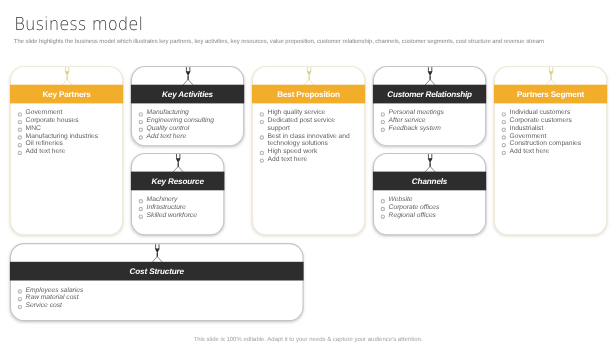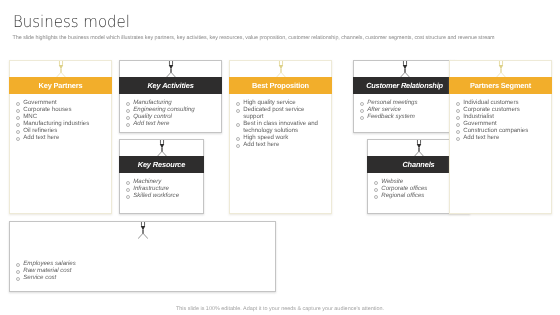--- a/index.html
+++ b/index.html
@@ -6,21 +6,21 @@
   html,body { width:560px; height:315px; }
   body { font-family:"Liberation Sans", sans-serif; background:#ffffff; position:relative; overflow:hidden; -webkit-font-smoothing:antialiased; text-rendering:geometricPrecision; }
 
   #title { position:absolute; left:12.8px; top:12.0px; font-size:16.3px; color:#3a3a3a; font-weight:300;
            font-family:"DejaVu Sans", sans-serif; transform:scaleX(0.92); transform-origin:left top; white-space:nowrap; }
   #subtitle { position:absolute; left:12.6px; top:35.2px; font-size:5.4px; letter-spacing:-0.05px; color:#888888; white-space:nowrap; }
   #footer { position:absolute; left:0; right:0; top:306px; text-align:center; font-size:5.45px; color:#a3a3a3; }
 
   .canvas { position:absolute; left:0; top:55px; width:560px; height:245px; }
 
-  .card { position:absolute; background:#ffffff; border-radius:0; }
+  .card { position:absolute; background:#ffffff; border-radius:13px; }
   .card.orange { border:1px solid #eeead7; box-shadow:0 1px 2px rgba(185,180,155,.3); }
   .card.dark   { border:1px solid #c4c4c4; box-shadow:0 1px 2px rgba(135,135,135,.3);font-style:italic; }
 
   .hdr { position:absolute; left:-1px; right:-1px; top:16.3px; height:16.3px; line-height:17.3px;
          text-align:center; color:#ffffff; font-weight:bold; font-size:7.4px; letter-spacing:-0.14px; white-space:nowrap; }
   .hdr.tight { letter-spacing:-0.2px; }
   .orange > .hdr { background:#f2ae2b; }
   .dark   > .hdr { background:#2e2d2d; }
 
   ul { list-style:none; position:absolute; left:5.4px; right:7px; top:37.8px; }
@@ -103,37 +103,37 @@
         </svg></span>
     <div class="hdr">Best Proposition</div>
     <ul>
       <li>High quality service</li>
       <li>Dedicated post service support</li>
       <li>Best in class innovative and technology solutions</li>
       <li>High speed work</li>
       <li>Add text here</li>
     </ul>
   </div>
-  <div class="card dark" style="left:339px; top:5px; width:103px; height:73px;margin-left:14px;">
+  <div class="card dark" style="left:339px; top:5px; width:103px; height:73px;">
     <span class="pin"><svg viewBox="0 0 40 68" width="10" height="17" aria-hidden="true">
           <g class="pk">
             <path d="M13.8 0 L13.8 13 Q13.8 18.5 20 21.5 Q26.2 18.5 26.2 13 L26.2 0" fill="none" stroke-width="3"></path>
             <path d="M11 15.5 L29 15.5 L20 33 Z" stroke="none"></path>
             <path d="M17.6 31 L22.4 31 L22.4 46 L17.6 46 Z" stroke="none"></path>
             <path d="M20 45 L0 67 M20 45 L40 67" fill="none" stroke-width="2"></path>
           </g>
         </svg></span>
     <div class="hdr tight">Customer Relationship</div>
     <ul>
       <li>Personal meetings</li>
       <li>After service</li>
       <li>Feedback system</li>
     </ul>
   </div>
-  <div class="card dark" style="left:339px; top:84px; width:103px; height:75px;margin-left:28px;">
+  <div class="card dark" style="left:339px; top:84px; width:103px; height:75px;">
     <span class="pin"><svg viewBox="0 0 40 68" width="10" height="17" aria-hidden="true">
           <g class="pk">
             <path d="M13.8 0 L13.8 13 Q13.8 18.5 20 21.5 Q26.2 18.5 26.2 13 L26.2 0" fill="none" stroke-width="3"></path>
             <path d="M11 15.5 L29 15.5 L20 33 Z" stroke="none"></path>
             <path d="M17.6 31 L22.4 31 L22.4 46 L17.6 46 Z" stroke="none"></path>
             <path d="M20 45 L0 67 M20 45 L40 67" fill="none" stroke-width="2"></path>
           </g>
         </svg></span>
     <div class="hdr">Channels</div>
     <ul>
@@ -163,20 +163,21 @@
   </div>
   <div class="card dark" style="left:9px; top:166px; width:267px; height:71px;">
     <span class="pin"><svg viewBox="0 0 40 68" width="10" height="17" aria-hidden="true">
           <g class="pk">
             <path d="M13.8 0 L13.8 13 Q13.8 18.5 20 21.5 Q26.2 18.5 26.2 13 L26.2 0" fill="none" stroke-width="3"></path>
             <path d="M11 15.5 L29 15.5 L20 33 Z" stroke="none"></path>
             <path d="M17.6 31 L22.4 31 L22.4 46 L17.6 46 Z" stroke="none"></path>
             <path d="M20 45 L0 67 M20 45 L40 67" fill="none" stroke-width="2"></path>
           </g>
         </svg></span>
+    <div class="hdr">Cost Structure</div>
     <ul>
       <li>Employees salaries</li>
       <li>Raw material cost</li>
       <li>Service cost</li>
     </ul>
   </div>
 </div>
 
 <div id="footer">This slide is 100% editable. Adapt it to your needs &amp; capture your audience's attention.</div>
 

